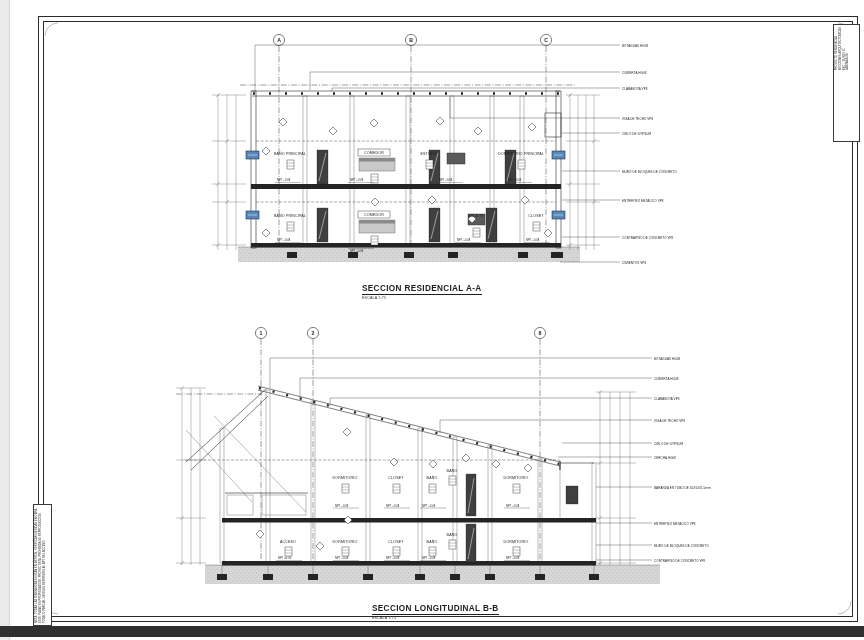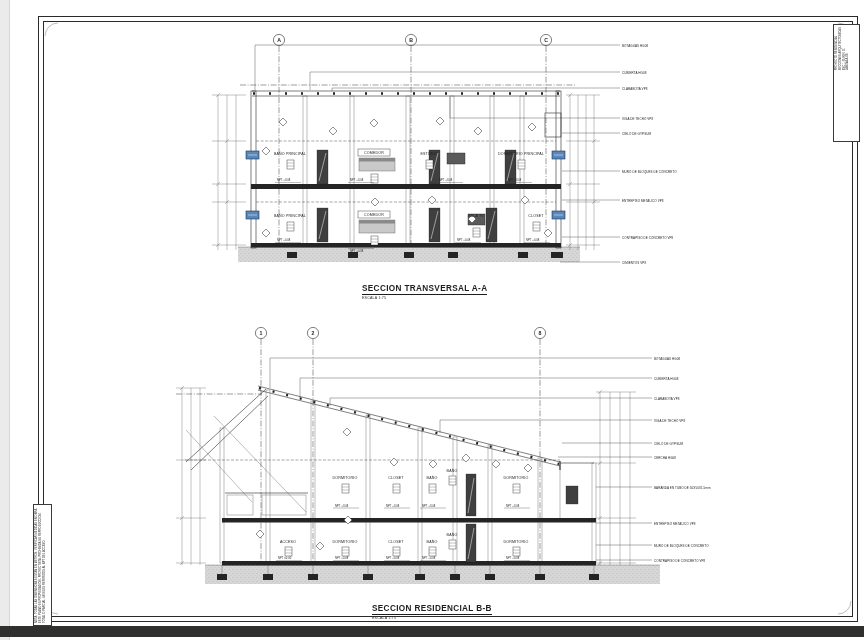--- a/index.html
+++ b/index.html
@@ -277,21 +277,21 @@
       <text x="622" y="89.5" class="ann">CLARABOYA VP8</text>
       <text x="622" y="119.5" class="ann">VIGA DE TECHO VP8</text>
       <text x="622" y="134.5" class="ann">CIELO DE GYPSUM</text>
       <text x="622" y="172.5" class="ann">MURO DE BLOQUES DE CONCRETO</text>
       <text x="622" y="201.5" class="ann">ENTREPISO METALICO VP8</text>
       <text x="622" y="238.5" class="ann">CONTRAPISO DE CONCRETO VP8</text>
       <text x="622" y="263.5" class="ann">CIMIENTOS VP8</text>
     </g>
   </svg>
 
-  <div class="sec-title" style="left:362px;top:284px;">SECCION TRANSVERSAL A-A</div>
+  <div class="sec-title" style="left:362px;top:284px;">SECCION RESIDENCIAL A-A</div>
   <div class="sec-scale" style="left:362px;top:296px;">ESCALA 1:75</div>
 
   <svg width="570" height="280" viewBox="168 322 570 280" style="left:168px;top:322px;">
     <defs>
       <pattern id="h2" width="2.4" height="2.4" patternUnits="userSpaceOnUse" patternTransform="rotate(45)">
         <line x1="0" y1="0" x2="0" y2="2.4" stroke="#4a4a4a" stroke-width="0.6"></line>
       </pattern>
       <pattern id="g2" width="4" height="4" patternUnits="userSpaceOnUse">
         <rect width="4" height="4" fill="#d7d7d7"></rect>
         <circle cx="1" cy="1.2" r="0.45" fill="#9a9a9a"></circle>
@@ -500,15 +500,15 @@
       <text x="654" y="421.5" class="ann">VIGA DE TECHO VP8</text>
       <text x="654" y="444.5" class="ann">CIELO DE GYPSUM</text>
       <text x="654" y="458.5" class="ann">CERCHA HG08</text>
       <text x="654" y="488.5" class="ann">BARANDA EN TUBO DE 50X50X1.5mm</text>
       <text x="654" y="524.5" class="ann">ENTREPISO METALICO VP8</text>
       <text x="654" y="546.5" class="ann">MURO DE BLOQUES DE CONCRETO</text>
       <text x="654" y="561.5" class="ann">CONTRAPISO DE CONCRETO VP8</text>
     </g>
   </svg>
 
-  <div class="sec-title" style="left:372px;top:604px;">SECCION RESIDENCIAL B-B</div>
+  <div class="sec-title" style="left:372px;top:604px;">SECCION LONGITUDINAL B-B</div>
   <div class="sec-scale" style="left:372px;top:616px;">ESCALA 1:75</div>
 </div>
 
 </body></html>

